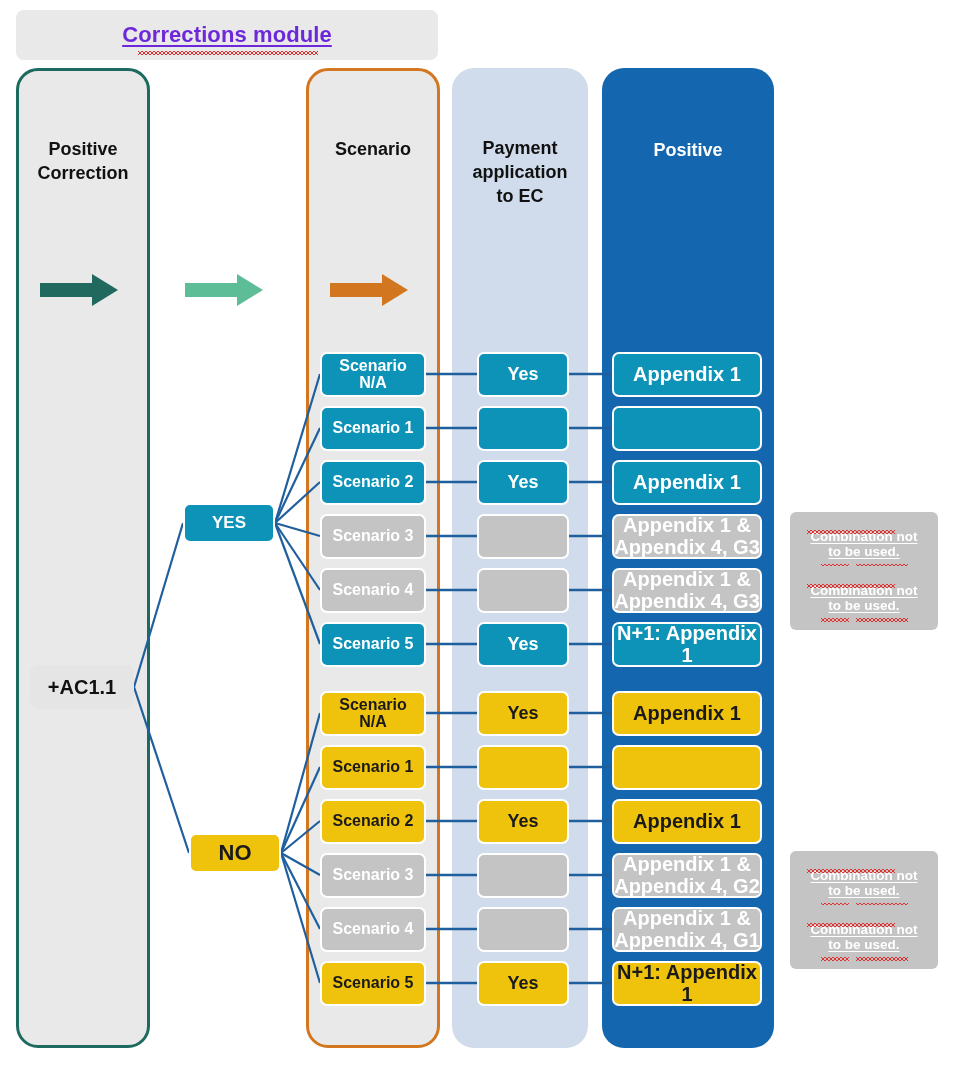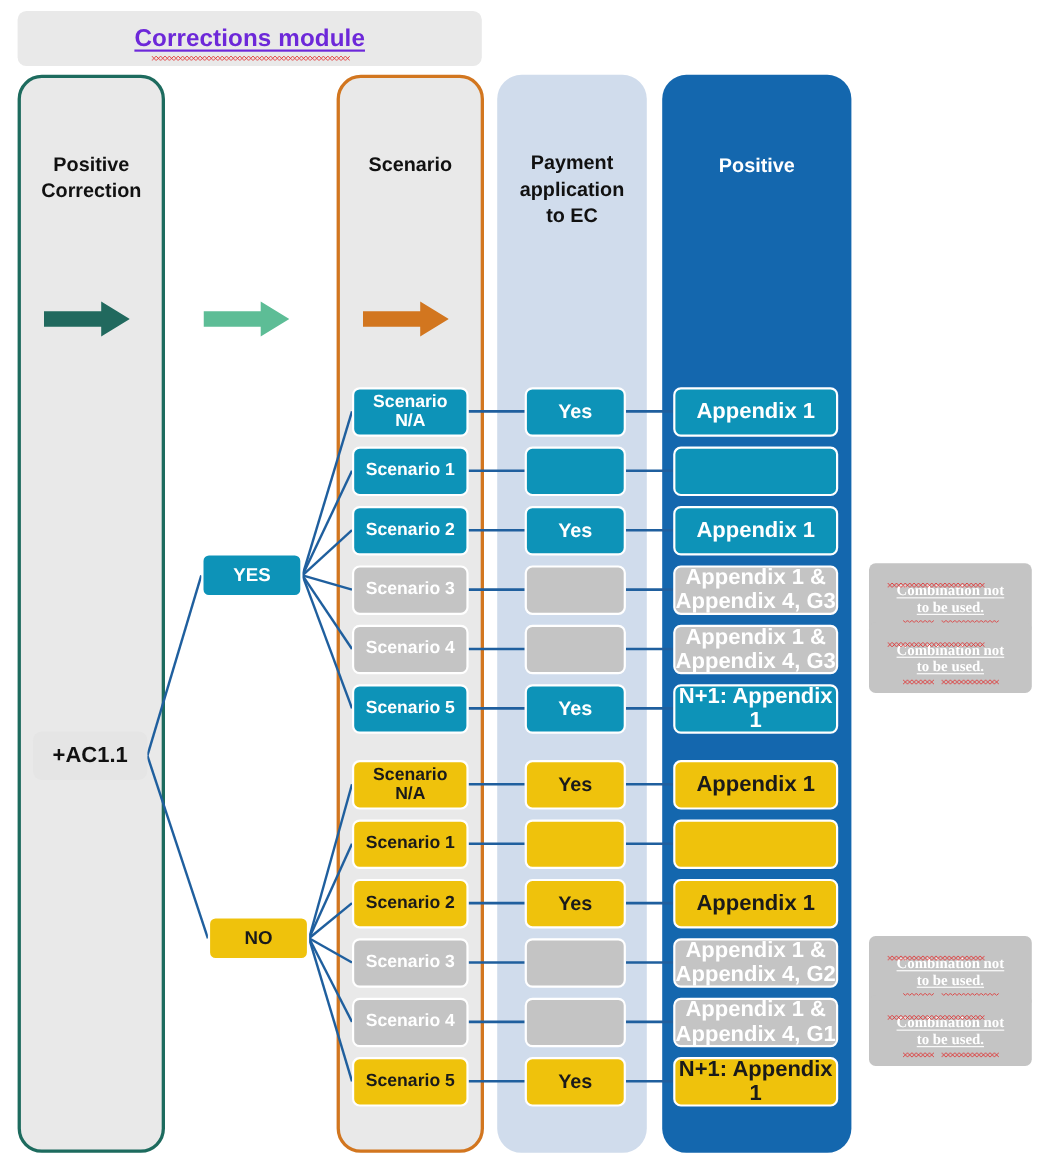--- a/index.html
+++ b/index.html
@@ -68,32 +68,32 @@
   .node.yellow {background:#efc20c;color:#1a1a1a;border:2px solid #ffffff;}
   .node.grey   {background:#c4c4c4;color:#ffffff;border:2px solid #ffffff;}
 
   #node-ac{
     position:absolute;left:30px;top:665px;width:104px;height:44px;
     background:#e5e5e5;border-radius:8px;
     display:flex;align-items:center;justify-content:center;
     font-size:20px;font-weight:bold;color:#111;
   }
   #node-yes{left:183px;top:503px;width:92px;height:40px;font-size:17px;}
-  #node-no {left:189px;top:833px;width:92px;height:40px;font-size:17px;}
+  #node-no {left:189px;top:833px;width:92px;height:40px;font-size:22px;}
 
   .scn{left:320px;width:106px;height:45px;font-size:16px;}
   .pay{left:477px;width:92px;height:45px;font-size:18px;}
   .acc{left:612px;width:150px;height:45px;font-size:20px;}
 
   .note{
     position:absolute;box-sizing:border-box;width:148px;height:64px;
     background:#c4c4c4;border-radius:6px;color:#ffffff;
     display:flex;align-items:center;justify-content:center;text-align:center;
     font-size:13.5px;font-weight:bold;line-height:1.12;
-    text-decoration:underline;text-underline-offset:2px;font-family:Liberation Serif, serif;
+    text-decoration:underline;text-underline-offset:2px;
   }
 </style>
 </head>
 <body>
 
 <div id="stage">
 
   <div id="title-bar">
     <div id="title-text">Corrections module</div>
     <div class="squiggle" style="left:122px;top:41px;width:180px;"></div>

